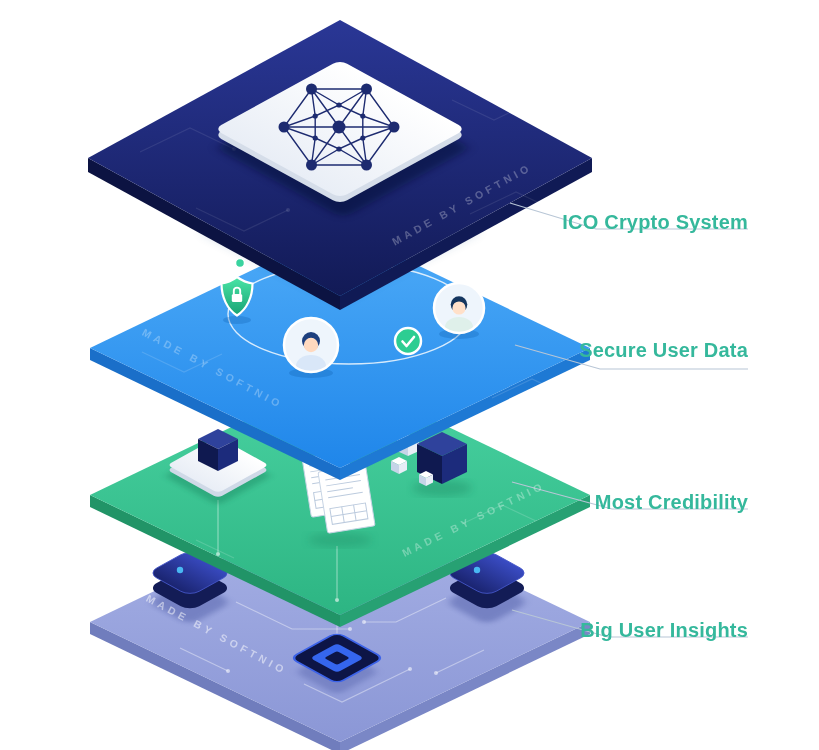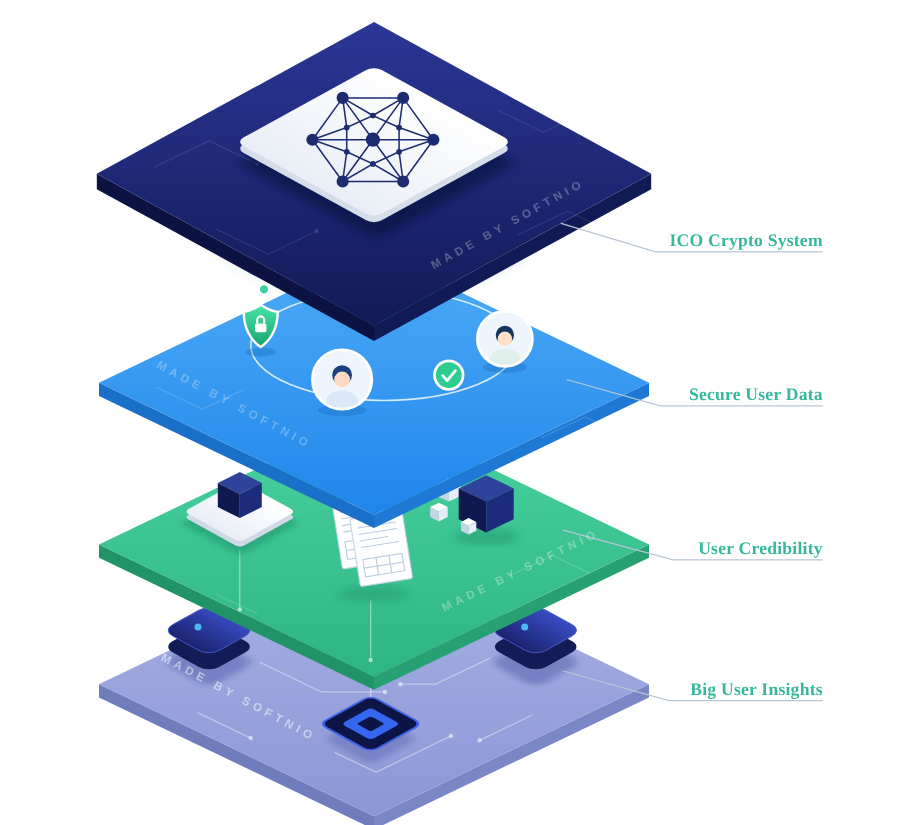--- a/index.html
+++ b/index.html
@@ -2,22 +2,22 @@
 <html><head>
 <meta charset="utf-8">
 <style>
   html,body{margin:0;padding:0;background:#ffffff;}
   .canvas{
     position:relative;width:819px;height:750px;overflow:hidden;background:#ffffff;
     font-family:"Liberation Sans", sans-serif;
   }
   .canvas svg{position:absolute;left:0;top:0;}
   .callout-label{
-    position:absolute;right:71px;color:#35b89c;font-size:16px;font-weight:600;
-    letter-spacing:.2px;white-space:nowrap;font-family:Liberation Serif, serif;
+    position:absolute;right:71px;color:#35b89c;font-size:20px;font-weight:600;
+    letter-spacing:.2px;white-space:nowrap;
   }
   .watermark{
     position:absolute;color:rgba(255,255,255,.28);font-size:10.5px;font-weight:600;
     letter-spacing:4px;white-space:nowrap;transform-origin:0 0;
   }
   .wm-navy{left:390px;top:237px;transform:rotate(-29deg);}
   .wm-blue{left:146px;top:326px;transform:rotate(28deg);}
   .wm-green{left:400px;top:548px;transform:rotate(-26deg);color:rgba(255,255,255,.32);}
   .wm-lav{left:150px;top:592px;transform:rotate(28deg);color:rgba(255,255,255,.5);}
 </style>
@@ -330,17 +330,17 @@
     <path d="M512,610 L608,637 L748,637"></path>
   </g>
 </svg>
 
 <div class="watermark wm-navy">MADE BY SOFTNIO</div>
 <div class="watermark wm-blue">MADE BY SOFTNIO</div>
 <div class="watermark wm-green">MADE BY SOFTNIO</div>
 <div class="watermark wm-lav">MADE BY SOFTNIO</div>
 
 <div class="callout-label" style="top: 211px; color: rgb(53, 184, 156);">ICO Crypto System</div>
-<div class="callout-label" style="top: 351px; color: rgb(53, 184, 156);">Secure User Data</div>
-<div class="callout-label" style="top: 491px; color: rgb(53, 184, 156);">User Credibility</div>
+<div class="callout-label" style="top: 339px; color: rgb(53, 184, 156);">Secure User Data</div>
+<div class="callout-label" style="top: 491px; color: rgb(53, 184, 156);">Most Credibility</div>
 <div class="callout-label" style="top: 619px; color: rgb(53, 184, 156);">Big User Insights</div>
 
 </div>
 
 </body></html>

